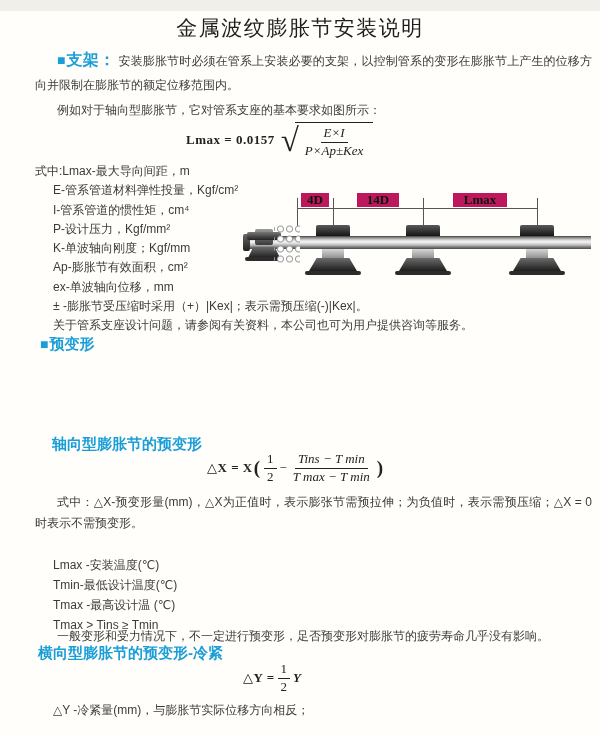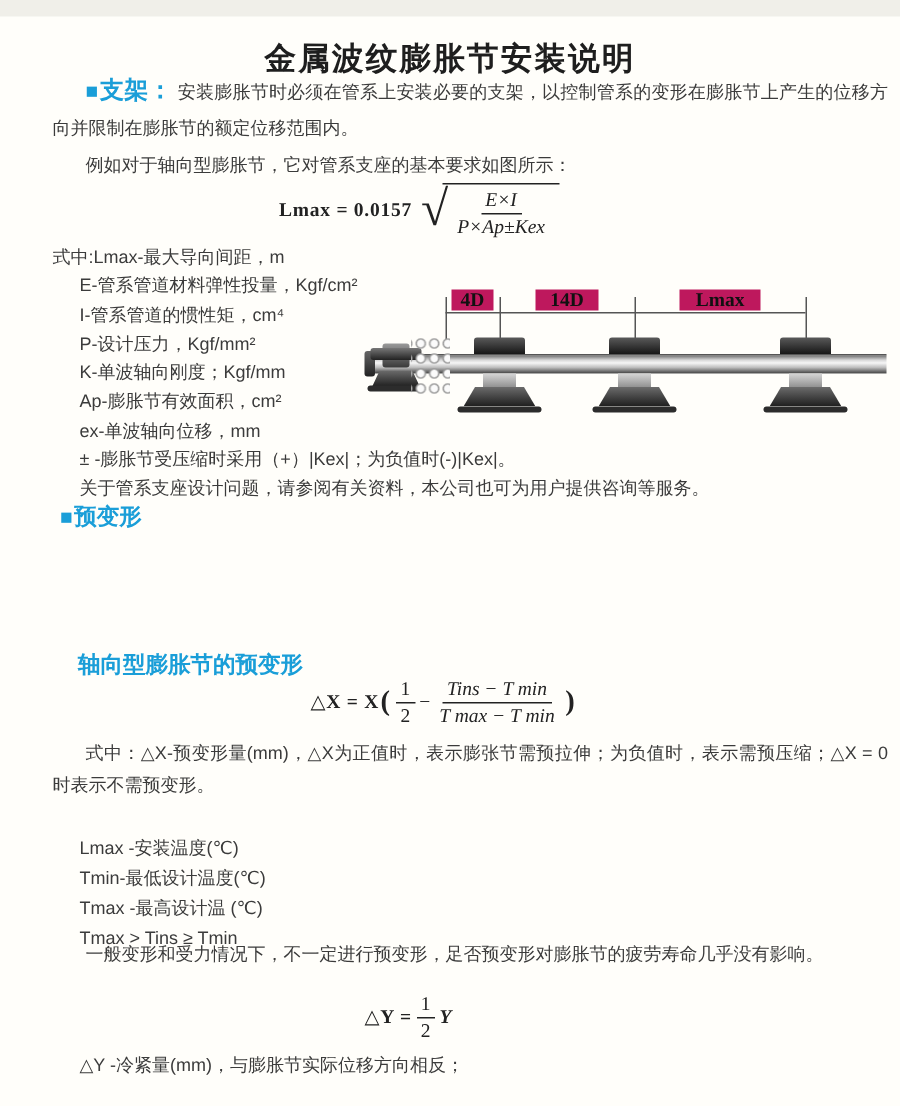--- a/index.html
+++ b/index.html
@@ -9,22 +9,22 @@
     background:#fffefa;
     font-family:"Liberation Sans","DejaVu Sans",sans-serif;
     color:#3b3b3b;
     overflow:hidden;
   }
   .page { position:relative; width:600px; height:737px; background:#fffefa; }
   .top-strip { position:absolute; top:0; left:0; right:0; height:11px; background:#f0efe9; }
 
   .title {
     position:absolute; top:14px; left:0; right:0;
-    text-align:center; font-size:21px; font-weight:bold; color:#1e1e1e;
-    letter-spacing:1.5px; line-height:28px; margin:12px;
+    text-align:center; font-size:21px; font-weight:normal; color:#1e1e1e;
+    letter-spacing:1.5px; line-height:28px; margin:0;
   }
 
   .para {
     position:absolute; left:35px; right:8px;
     font-size:12px; line-height:23.5px; color:#3b3b3b;
     text-align:justify; margin:0;
   }
   .indent { text-indent:22px; }
 
   .sec-inline-head {
@@ -124,21 +124,21 @@
   </div>
 
   <div class="vars">
     <div class="var-line">式中:Lmax-最大导向间距，m</div>
     <div class="var-line pad">E-管系管道材料弹性投量，Kgf/cm²</div>
     <div class="var-line pad">I-管系管道的惯性矩，cm⁴</div>
     <div class="var-line pad">P-设计压力，Kgf/mm²</div>
     <div class="var-line pad">K-单波轴向刚度；Kgf/mm</div>
     <div class="var-line pad">Ap-膨胀节有效面积，cm²</div>
     <div class="var-line pad">ex-单波轴向位移，mm</div>
-    <div class="var-line pad">± -膨胀节受压缩时采用（+）|Kex|；为负值时(-)|Kex|。</div>
+    <div class="var-line pad">± -膨胀节受压缩时采用（+）|Kex|；表示需预压缩(-)|Kex|。</div>
     <div class="var-line pad">关于管系支座设计问题，请参阅有关资料，本公司也可为用户提供咨询等服务。</div>
   </div>
 
   <div class="diagram">
     <div class="dim-line"></div>
     <div class="tick" style="left:54px;"></div>
     <div class="tick" style="left:90px;"></div>
     <div class="tick" style="left:180px;"></div>
     <div class="tick" style="left:294px;"></div>
     <div class="dim-label" style="left:58px;  width:28px;">4D</div>
@@ -202,20 +202,21 @@
 
   <div class="def-lines" style="top:555px;">
     <div class="def-line">Lmax -安装温度(℃)</div>
     <div class="def-line">Tmin-最低设计温度(℃)</div>
     <div class="def-line">Tmax -最高设计温 (℃)</div>
     <div class="def-line">Tmax &gt; Tins ≥ Tmin</div>
   </div>
 
   <p class="para indent" style="top:626px; line-height:20px;">一般变形和受力情况下，不一定进行预变形，足否预变形对膨胀节的疲劳寿命几乎没有影响。</p>
 
+  <div class="sub-head" style="top:643px; left:38px;">横向型膨胀节的预变形-冷紧</div>
 
   <div class="formula" style="top:663px; left:243px; height:30px;">
     <span class="f-bold">△Y =</span>
     <span class="frac">
       <span class="num">1</span>
       <span class="den">2</span>
     </span>
     <span class="f-bold it">Y</span>
   </div>
 

